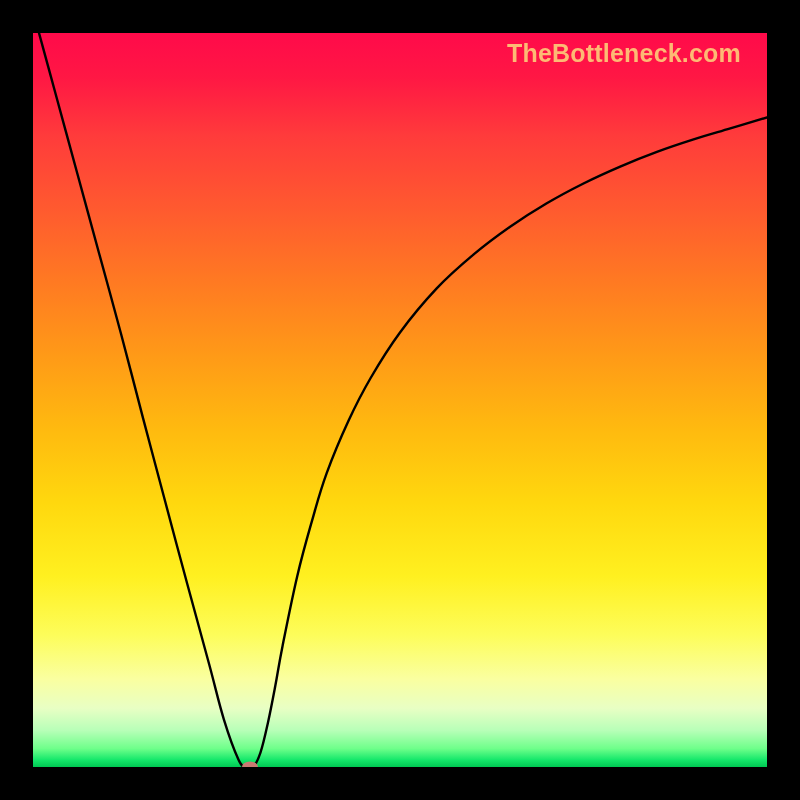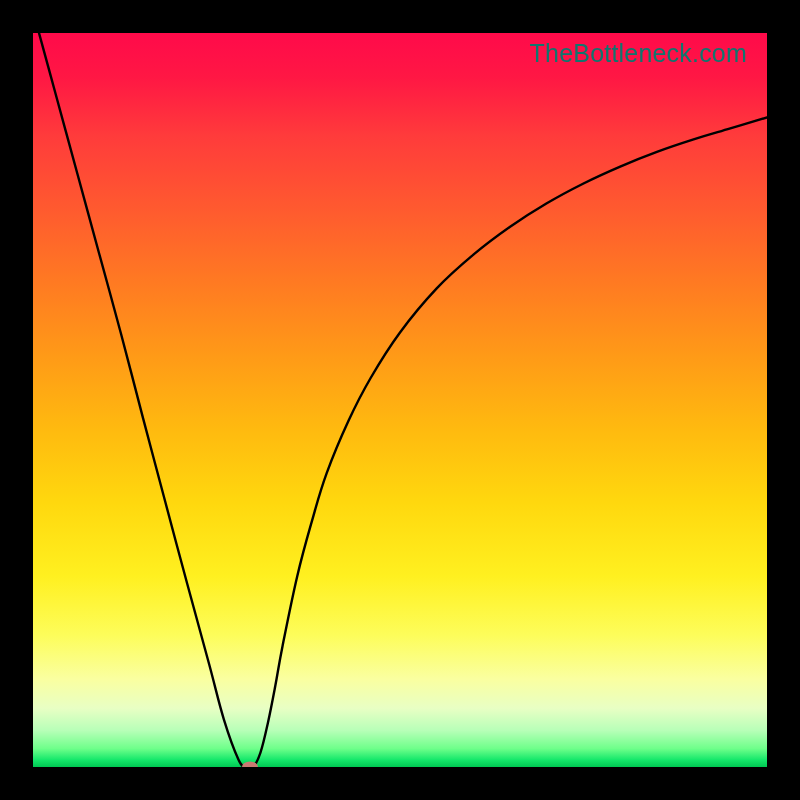--- a/index.html
+++ b/index.html
@@ -45,24 +45,24 @@
       #e8ffc4 92%,
       #b8ffb8 95%,
       #6eff8a 97.5%,
       #16e86b 99%,
       #00c853 100%
     );
   }
   .watermark {
     position: absolute;
     top: 6px;
-    right: 20px;
-    color: #0f766e;
+    right: 26px;
+    color: #fdba74;
     font-size: 25px;
-    font-weight: 400;
+    font-weight: 700;
     letter-spacing: 0.2px;
     user-select: none;
   }
   svg.curve {
     position: absolute;
     inset: 0;
     width: 100%;
     height: 100%;
     overflow: visible;
   }

